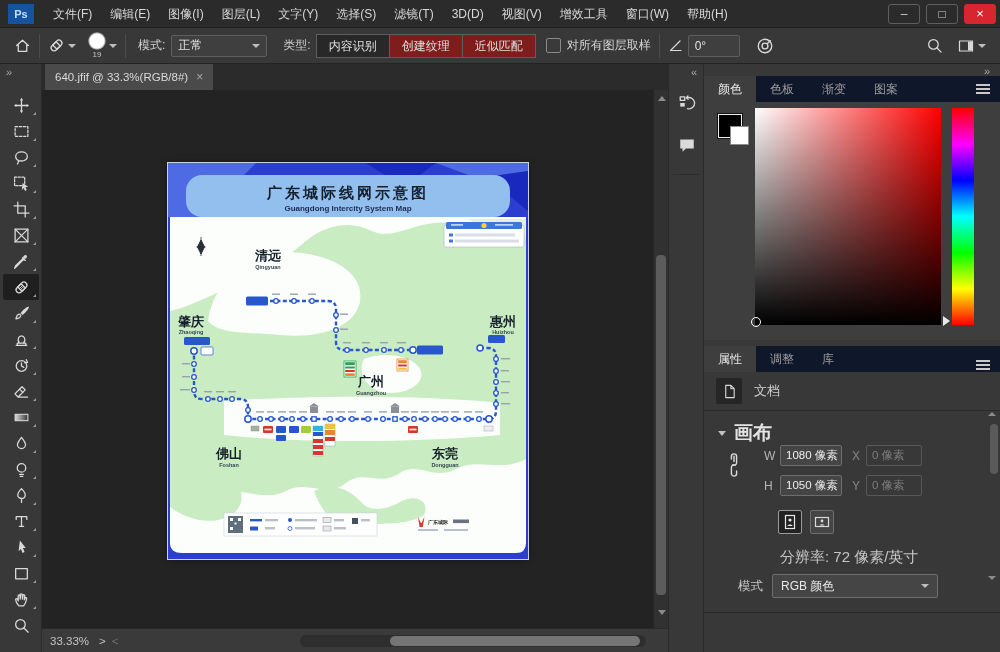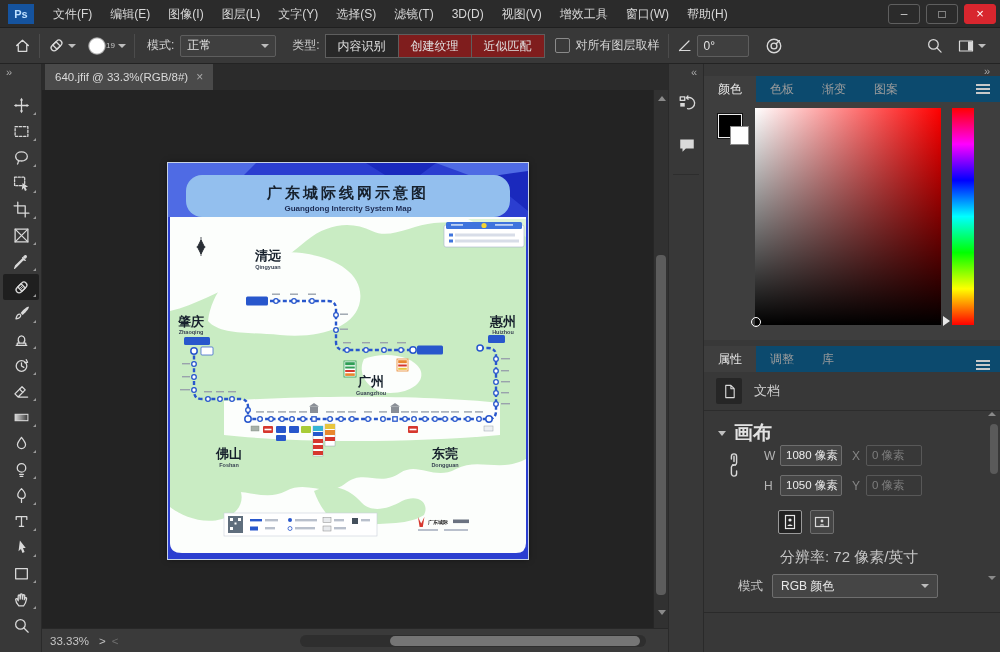--- a/index.html
+++ b/index.html
@@ -18,21 +18,21 @@
   .win-btn{width:32px;height:20px;border:1px solid #5f5f5f;border-radius:3px;display:flex;align-items:center;
            justify-content:center;font-size:12px;color:#cfcfcf;background:transparent;box-sizing:border-box;}
   .win-btn.close{background:#d8262e;border-color:#d8262e;color:#fff;font-size:13px;}
   
   #optionsbar{position:absolute;left:0;top:28px;width:1000px;height:36px;background:#383838;
               border-bottom:1px solid #232323;display:flex;align-items:center;box-sizing:border-box;}
   .sep{width:1px;height:24px;background:#4c4c4c;margin:0 8px;}
   .opt-icon{display:flex;align-items:center;justify-content:center;}
   .caret-down{width:0;height:0;border-left:4px solid transparent;border-right:4px solid transparent;
               border-top:4px solid #bdbdbd;margin-left:3px;}
-  .brush-preview{display:flex;flex-direction:row;align-items:center;line-height:1;}
+  .brush-preview{display:flex;flex-direction:column;align-items:center;line-height:1;}
   .brush-circle{width:18px;height:18px;border-radius:50%;
                 background:radial-gradient(circle,#ffffff 55%,rgba(255,255,255,0) 75%);}
   .brush-size{font-size:8px;color:#c4c4c4;margin-top:1px;}
   .opt-label{color:#cfcfcf;margin:0 6px 0 4px;}
   .select-box{height:22px;min-width:76px;background:#3f3f3f;border:1px solid #5e5e5e;border-radius:2px;
               display:flex;align-items:center;padding:0 6px;color:#e2e2e2;box-sizing:border-box;}
   .select-box .val{flex:1;}
   .seg-group{display:flex;align-items:center;}
   .seg-btn{height:24px;line-height:22px;padding:0 12px;background:#7f1d1d;border:1px solid #5e5e5e;
            color:#e0e0e0;box-sizing:border-box;margin-left:-1px;}
@@ -80,21 +80,21 @@
   #hthumb{position:absolute;left:90px;top:1px;width:250px;height:10px;background:#757575;border-radius:5px;}
   
   #dockstrip{position:absolute;left:668px;top:64px;width:36px;height:588px;background:#383838;
              border-left:1px solid #2a2a2a;border-right:1px solid #2a2a2a;box-sizing:border-box;}
   .dock-collapse{text-align:right;padding:2px 6px 0 0;color:#a8a8a8;font-size:11px;}
   .dock-icon{width:36px;height:34px;display:flex;align-items:center;justify-content:center;margin-top:8px;}
   .dock-sep{height:1px;background:#2d2d2d;margin:12px 4px 0 4px;}
   
   #rightpanel{position:absolute;left:704px;top:64px;width:296px;height:588px;background:#383838;}
   .panel-collapse{position:absolute;right:10px;top:1px;color:#a8a8a8;font-size:11px;}
-  .tabrow{position:absolute;left:0;width:296px;height:26px;background:#0c4a6e;display:flex;align-items:stretch;}
+  .tabrow{position:absolute;left:0;width:296px;height:26px;background:#0f172a;display:flex;align-items:stretch;}
   .ptab{padding:0 14px;line-height:26px;color:#9c9c9c;font-size:12px;}
   .ptab.active{background:#3e3e3e;color:#e8e8e8;}
   .hamburger{position:absolute;right:10px;top:8px;width:14px;height:2px;background:#c9c9c9;
              box-shadow:0 4px 0 #c9c9c9,0 8px 0 #c9c9c9;}
   #colorbody{position:absolute;left:0;top:38px;width:296px;height:238px;background:#3e3e3e;}
   .swatch-fg{position:absolute;left:14px;top:12px;width:22px;height:22px;background:#000;
              border:1px solid #ececec;box-shadow:0 0 0 1px #141414;}
   .swatch-bg{position:absolute;left:26px;top:24px;width:17px;height:17px;background:#fff;border:1px solid #8a8a8a;}
   #sbsquare{position:absolute;left:51px;top:6px;width:186px;height:217px;
             background:linear-gradient(to top,#000,rgba(0,0,0,0)),linear-gradient(to right,#fff,#f00);}

